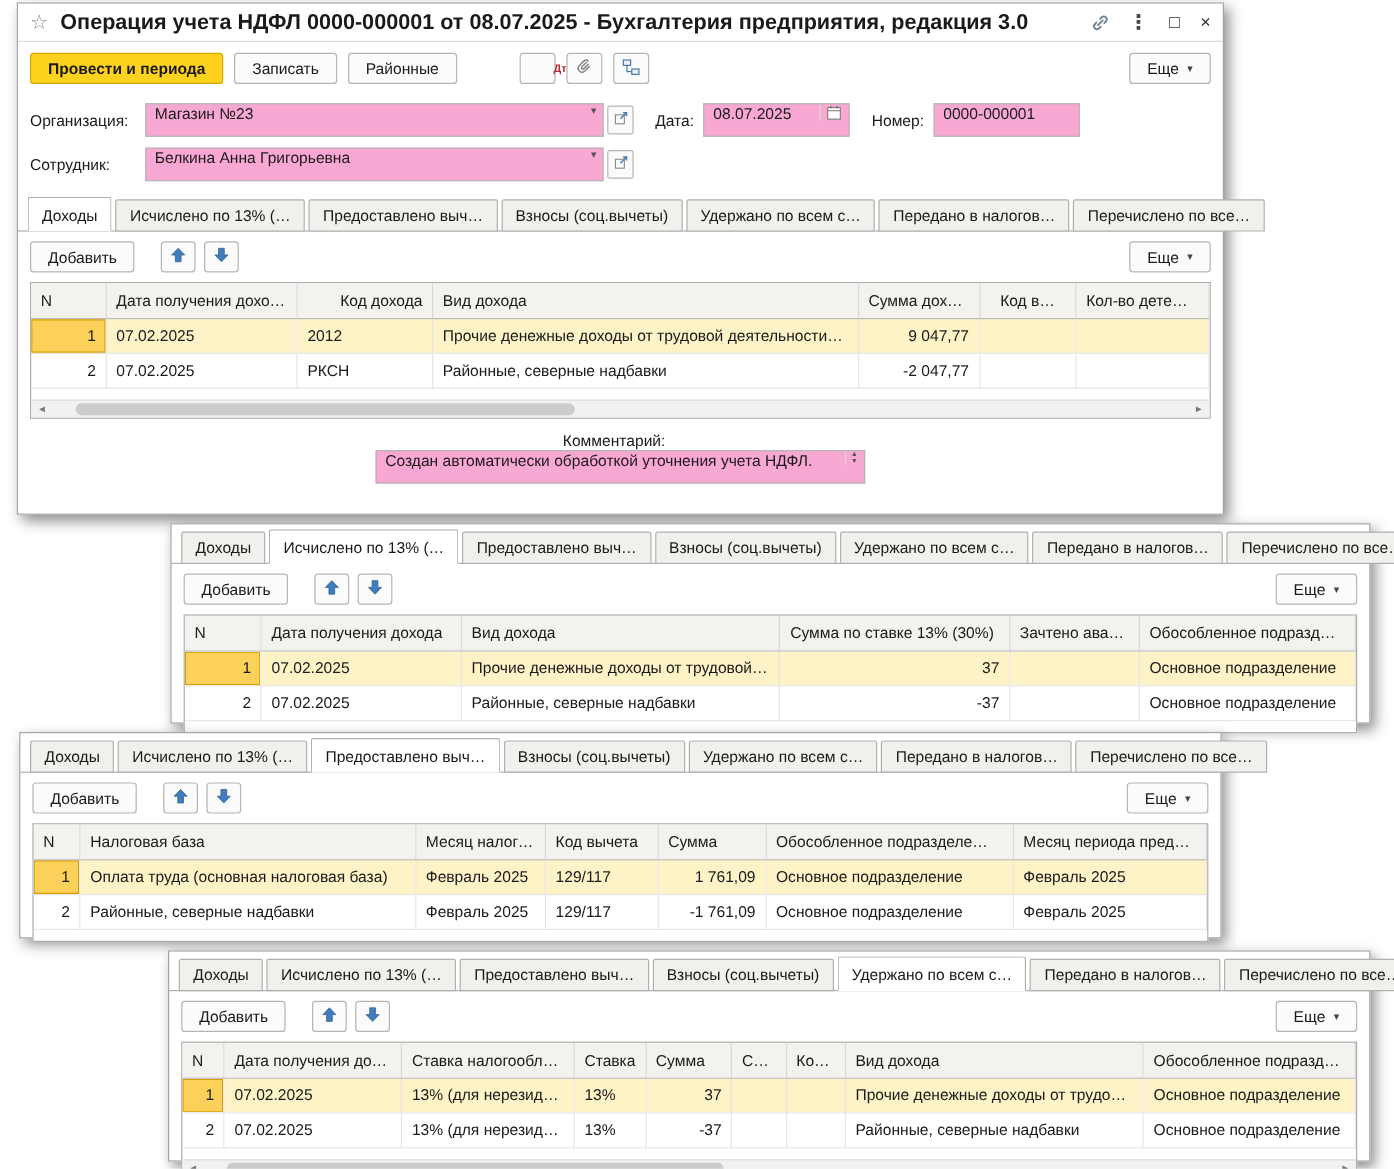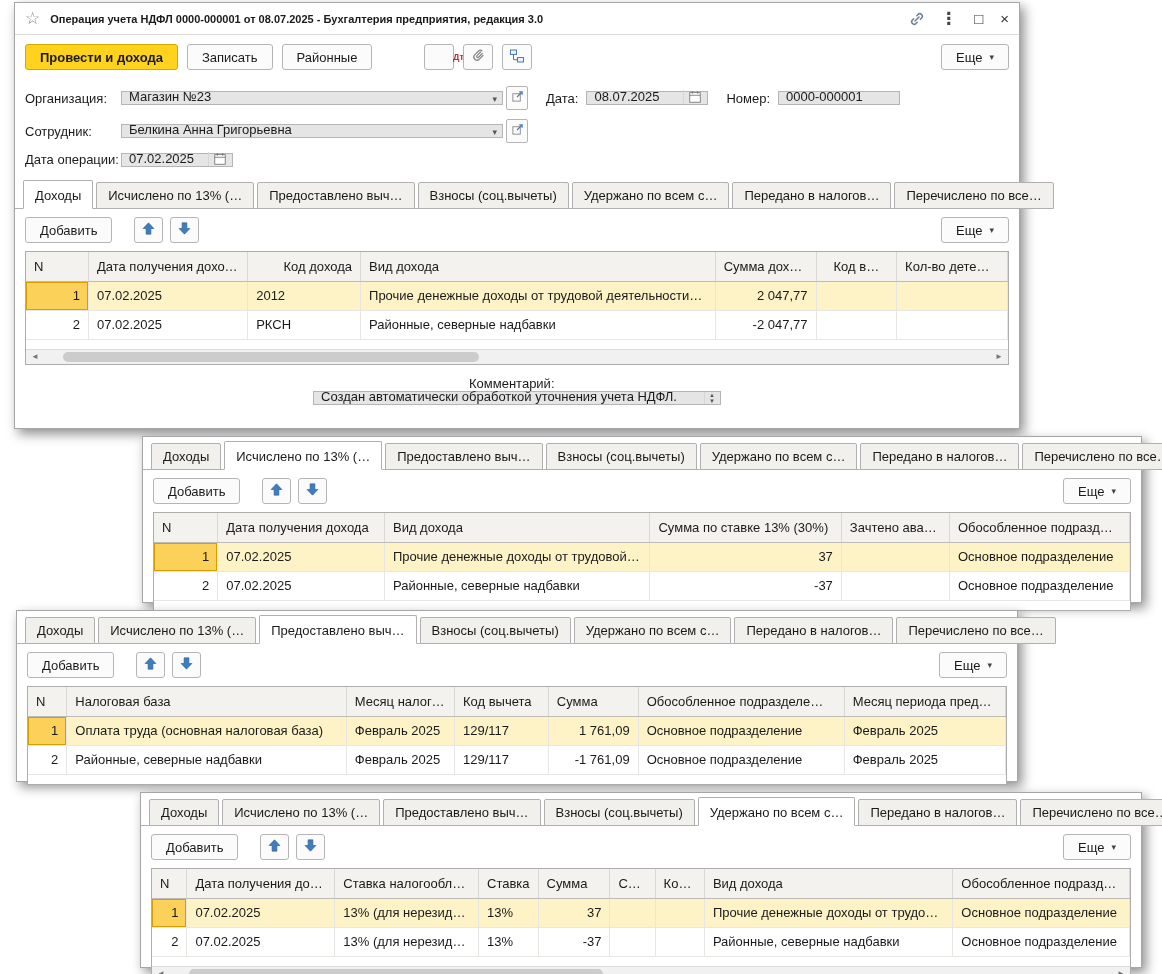--- a/index.html
+++ b/index.html
@@ -9,21 +9,21 @@
     background:#ffffff; color:#1a1a1a;
     font-family:"Liberation Sans","DejaVu Sans",sans-serif; font-size:13px;
   }
   .window {
     position:absolute; background:#fff; border:1px solid #a6a6a6;
     box-shadow:4px 5px 11px rgba(0,0,0,.45);
   }
   
   .titlebar { display:flex; align-items:center; height:32px; padding:0 10px; border-bottom:1px solid #dadada; }
   .star { color:#8a8a8a; font-size:17px; cursor:pointer; }
-  .title { margin-left:10px; font-size:11px; font-weight:bold; white-space:nowrap; overflow:hidden; }
+  .title { margin-left:10px; font-size:18px; font-weight:bold; white-space:nowrap; overflow:hidden; }
   .flex-spacer { flex:1; }
   .tb-icon { margin-left:15px; color:#5a6b7a; display:inline-flex; align-items:center; cursor:pointer; font-size:14px; }
   .kebab { font-weight:bold; font-size:17px; color:#444; }
   .winctl { font-size:15px; color:#333; margin-left:17px; }
   
   .cmdbar { display:flex; align-items:center; gap:9px; padding:9px 10px 7px; }
   .btn {
     display:inline-flex; align-items:center; justify-content:center; gap:4px;
     background:#fbfbfb; border:1px solid #b5b5b5; border-radius:3px;
     height:26px; padding:0 14px; font:inherit; color:#1a1a1a; cursor:pointer; white-space:nowrap;
@@ -34,22 +34,22 @@
   .dtkt { display:flex; line-height:9px; font-size:9px; font-weight:bold;margin-left:48px; }
   .dtkt .dt { color:#b03030; }
   .dtkt .kt { color:#2e7d32; }
   .grp-gap { width:34px; }
   
   .form-area { padding:0 10px; }
   .frow { display:flex; align-items:center; margin:9px 0; }
   .flabel { white-space:nowrap; }
   .flabel.w1 { width:96px; flex:none; }
   .field {
-    display:inline-flex; align-items:flex-end; height:14px;
-    border:1px solid #b5b5b5; background:#e5e5e5; padding:0 5px 0 7px;
+    display:inline-flex; align-items:flex-start; height:28px;
+    border:1px solid #b5b5b5; background:#f9a8d4; padding:0 5px 0 7px;
   }
   .field .val { flex:1; white-space:nowrap; overflow:hidden; }
   .field .dd { color:#555; font-size:9px; margin-left:6px; cursor:pointer; }
   .field .ibtn { margin-left:5px; display:inline-flex; cursor:pointer; border-left:1px solid #d7d7d7; padding-left:4px; }
   .mini-btn {
     width:22px; height:24px; margin-left:3px; border:1px solid #b5b5b5; background:#fbfbfb;
     border-radius:2px; display:inline-flex; align-items:center; justify-content:center; cursor:pointer; padding:0;
   }
   .stepper { display:flex; flex-direction:column; margin-left:6px; line-height:6px; font-size:6px; color:#555; cursor:pointer; border-left:1px solid #d7d7d7; padding-left:4px; }
   .ml18 { margin-left:18px; margin-right:8px; }
@@ -97,21 +97,21 @@
       <svg width="16" height="16" viewBox="0 0 16 16">
           <path d="M6 10 L10 6 M4.7 7.8 L3.2 9.3 a2.5 2.5 0 0 0 3.5 3.5 L8.2 11.3 M11.3 8.2 L12.8 6.7 a2.5 2.5 0 0 0 -3.5 -3.5 L7.8 4.7" stroke="#6b7f93" stroke-width="1.5" fill="none" stroke-linecap="round"></path>
         </svg>
     </span>
     <span class="tb-icon kebab">⋮</span>
     <span class="tb-icon winctl">□</span>
     <span class="tb-icon winctl">×</span>
   </div>
 
   <div class="cmdbar">
-    <button class="btn primary">Провести и дохода</button>
+    <button class="btn primary">Провести и периода</button>
     <button class="btn">Записать</button>
     <button class="btn">Районные</button>
     <span class="grp-gap"></span>
     <button class="btn icon-btn">
       <span class="dtkt">
         <span class="dt">Дт</span>
         <span class="kt">Кт</span>
       </span>
     </button>
     <button class="btn icon-btn">
@@ -168,33 +168,20 @@
       <span class="field" style="width:382px">
         <span class="val">Белкина Анна Григорьевна</span>
         <span class="dd">▾</span>
       </span>
       <button class="mini-btn">
         <span><svg width="13" height="13" viewBox="0 0 14 14">
               <rect x="2" y="4" width="8" height="8" fill="none" stroke="#8a8a8a"></rect>
               <path d="M6.5 7.5 L12 2 M8.8 2 H12 V5.2" stroke="#4a7ab0" fill="none" stroke-width="1.3"></path>
             </svg></span>
       </button>
-    </div>
-    <div class="frow">
-      <label class="flabel w1">Дата операции:</label>
-      <span class="field" style="width:112px">
-        <span class="val">07.02.2025</span>
-        <span class="ibtn">
-            <svg width="14" height="14" viewBox="0 0 16 16">
-              <rect x="2" y="3" width="12" height="11" fill="#fff" stroke="#777"></rect>
-              <path d="M2 6 H14" stroke="#777"></path>
-              <path d="M5 1.5 V4 M11 1.5 V4" stroke="#777" stroke-width="1.4"></path>
-            </svg>
-          </span>
-      </span>
     </div>
   </div>
 
   <div class="tabpage">
   <div class="tabs">
         <div class="tab active">Доходы</div>
         <div class="tab">Исчислено по 13% (…</div>
         <div class="tab">Предоставлено выч…</div>
         <div class="tab">Взносы (соц.вычеты)</div>
         <div class="tab">Удержано по всем с…</div>
@@ -232,21 +219,21 @@
               <th style="width: 80px; padding-left: 17px;">Код выч…</th>
               <th style="width: 110px;">Кол-во дете…</th>
             </tr>
           </thead>
       <tbody>
             <tr class="selected">
               <td class="ncell">1</td>
               <td>07.02.2025</td>
               <td>2012</td>
               <td>Прочие денежные доходы от трудовой деятельности…</td>
-              <td style="text-align: right;">2 047,77</td>
+              <td style="text-align: right;">9 047,77</td>
               <td></td>
               <td></td>
             </tr>
             <tr>
               <td class="ncell">2</td>
               <td>07.02.2025</td>
               <td>РКСН</td>
               <td>Районные, северные надбавки</td>
               <td style="text-align: right;">-2 047,77</td>
               <td></td>

